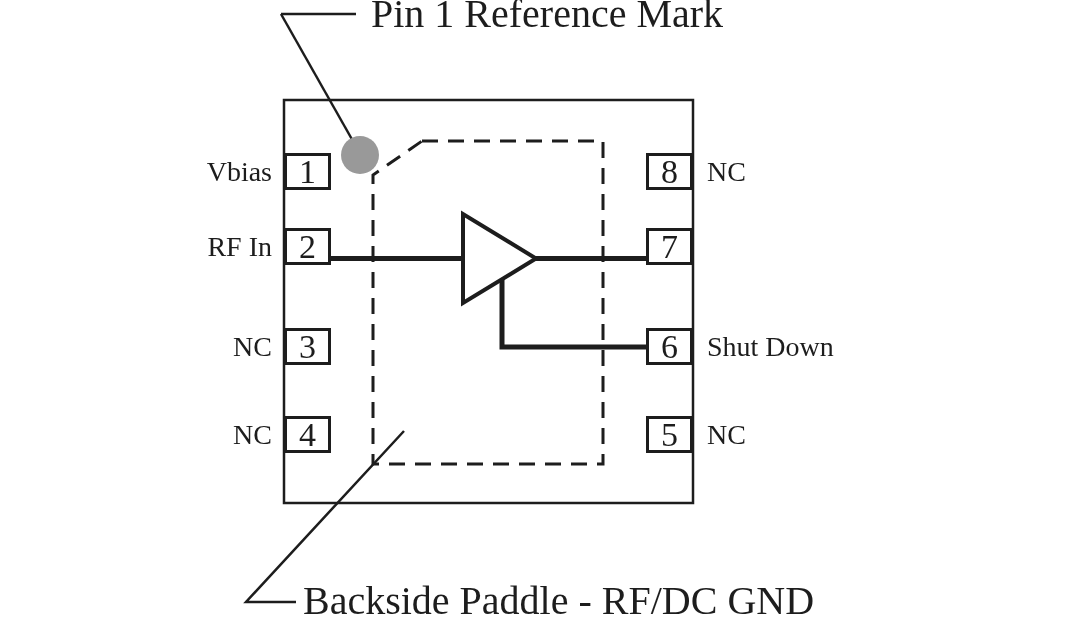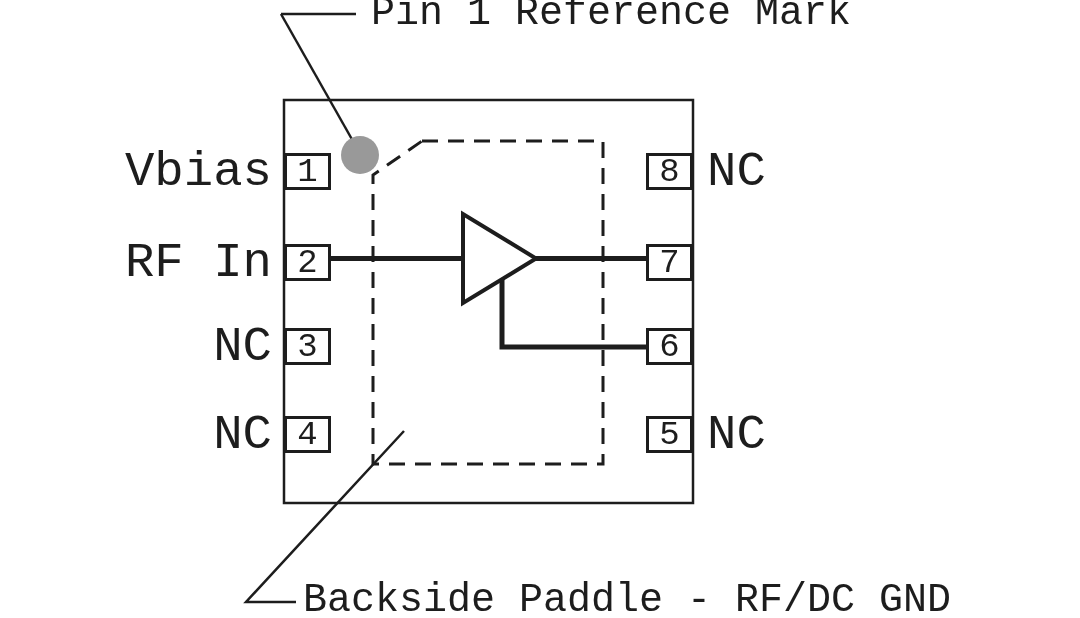--- a/index.html
+++ b/index.html
@@ -7,21 +7,21 @@
     --dot: #999999;
     --bg: #ffffff;
   }
   * { margin: 0; padding: 0; box-sizing: border-box; }
   html, body { background: var(--bg); }
   .stage {
     position: relative;
     width: 1080px;
     height: 618px;
     background: var(--bg);
-    font-family: Liberation Mono, monospace;
+    font-family: Liberation Serif, serif;
     color: var(--line);
     overflow: hidden;
   }
   .diagram-svg {
     position: absolute;
     left: 0; top: 0;
     width: 1080px; height: 618px;
   }
   .annotation {
     position: absolute;
@@ -39,21 +39,21 @@
     top: 580px;
     height: 40px;
     display: flex;
     align-items: center;
   }
   .pin-label {
     position: absolute;
     height: 37px;
     display: flex;
     align-items: center;
-    font-size: 49px;
+    font-size: 28px;
     white-space: nowrap;
   }
   .pin-label.left {
     left: 140px;
     width: 132px;
     justify-content: flex-end;
   }
   .pin-label.right {
     left: 707px;
     justify-content: flex-start;
@@ -65,21 +65,21 @@
     border: 3px solid var(--line);
     background: var(--bg);
     display: flex;
     align-items: center;
     justify-content: center;
     font-size: 34px;
   }
   .pin-box.col-left  { left: 284px; }
   .pin-box.col-right { left: 646px; }
   .row-1 { top: 153px; }
-  .row-2 { top: 244px; }
+  .row-2 { top: 228px; }
   .row-3 { top: 328px; }
   .row-4 { top: 416px; }
 </style>
 </head>
 <body>
 
 <div class="stage">
 
   <svg class="diagram-svg" viewBox="0 0 1080 618" xmlns="http://www.w3.org/2000/svg">
 
@@ -129,15 +129,16 @@
     <span>7</span>
   </div>
   <div class="pin-box col-right row-3">
     <span>6</span>
   </div>
   <div class="pin-box col-right row-4">
     <span>5</span>
   </div>
 
   <div class="pin-label right row-1">NC</div>
+  <div class="pin-label right row-3">Shut Down</div>
   <div class="pin-label right row-4">NC</div>
 
 </div>
 
 </body></html>

